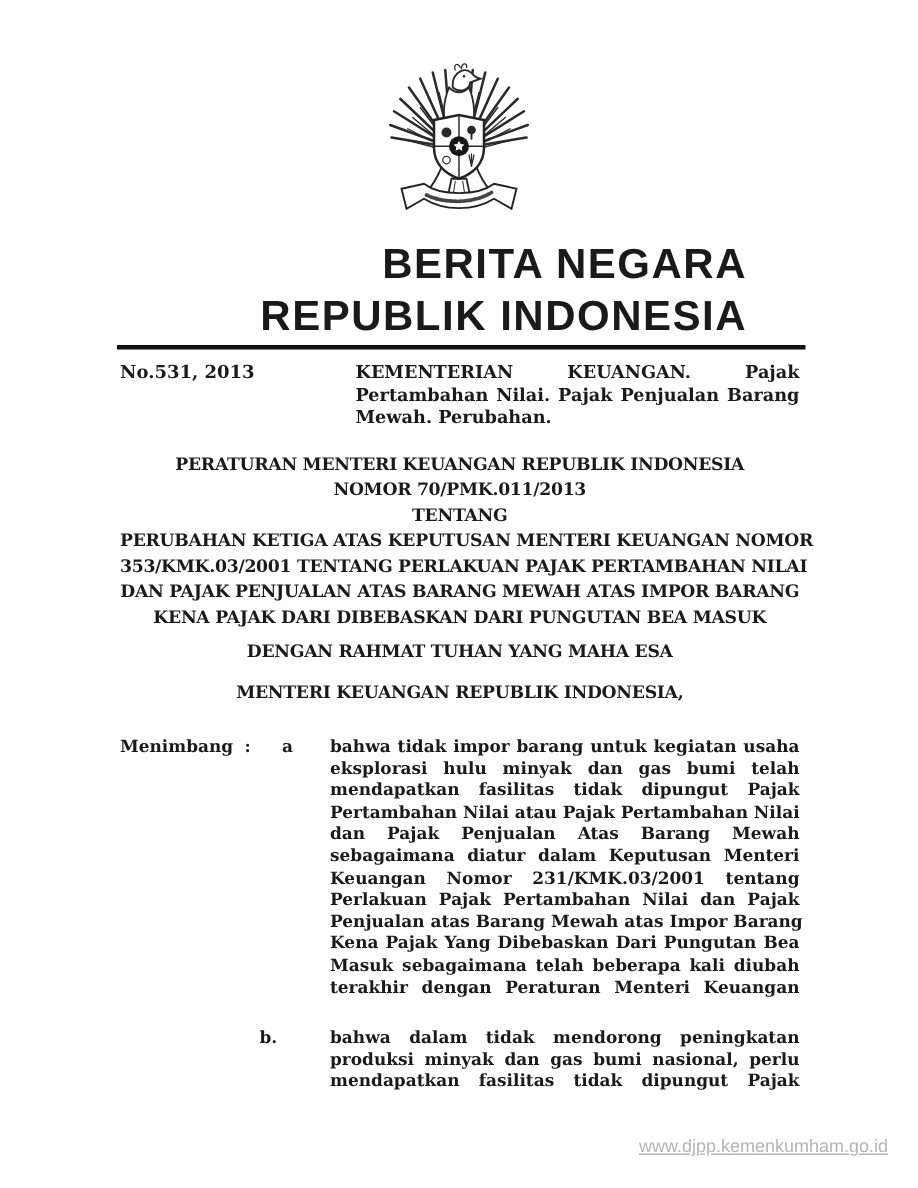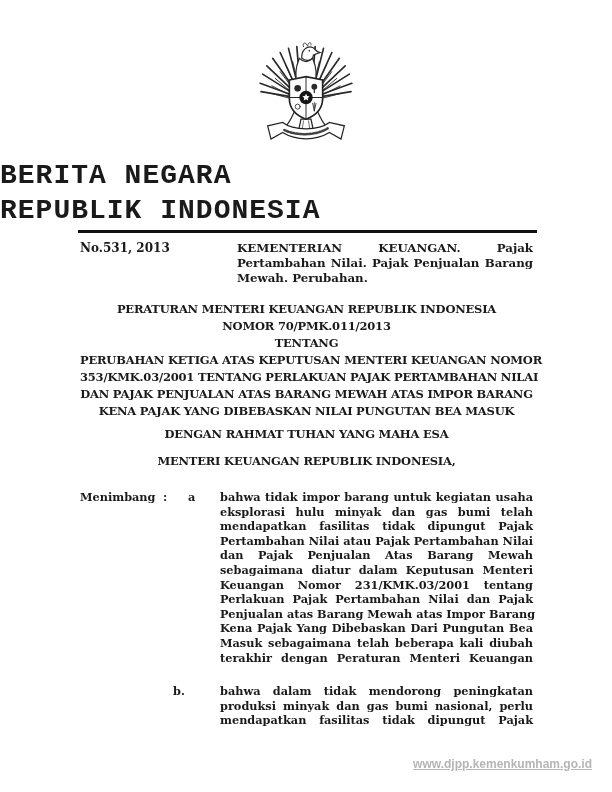--- a/index.html
+++ b/index.html
@@ -5,22 +5,22 @@
   html,body{margin:0;padding:0;background:#ffffff;}
   .page{
     position:relative;width:612px;height:792px;background:#ffffff;
     overflow:hidden;color:#1a1a1a;
     font-family:"DejaVu Serif",serif;font-weight:bold;
   }
   
   .emblem{position:absolute;left:256px;top:40px;width:100px;height:105px;}
   
   .masthead-line{
-    position:absolute;left:0;width:498px;text-align:left;
-    font-family:Liberation Mono, monospace;font-weight:bold;
+    position:absolute;left:0;width:498px;text-align:right;
+    font-family:Liberation Sans, sans-serif;font-weight:bold;
     font-size:28px;line-height:1;letter-spacing:1px;white-space:nowrap;
   }
   .masthead-line.l1{top:162px;}
   .masthead-line.l2{top:197px;}
   .rule{position:absolute;left:78px;top:230px;width:459px;height:3px;background:#111;}
   
   .gazette-no{position:absolute;left:80px;top:241px;font-size:12px;white-space:nowrap;}
   .subject{position:absolute;left:237px;top:241px;width:296px;font-size:11.8px;line-height:15px;}
   
   .headings{position:absolute;left:80px;top:301px;width:453px;font-size:11.5px;letter-spacing:-0.2px;}
@@ -33,21 +33,21 @@
   .p-colon{position:absolute;left:83px;top:0;}
   .p-marker-a{position:absolute;left:108px;top:0;}
   .p-marker-b{position:absolute;left:93px;top:194px;}
   .p-text-a{position:absolute;left:140px;top:0;width:313px;}
   .p-text-b{position:absolute;left:140px;top:194px;width:313px;}
   .jline{white-space:nowrap;text-align:justify;text-align-last:justify;}
   .jline.last{text-align-last:left;}
   
   .footer-link{
     position:absolute;right:20px;top:757px;
-    font-family:"Liberation Sans",sans-serif;font-weight:bold;
+    font-family:"Liberation Sans",sans-serif;font-weight:normal;
     font-size:12px;color:#b5b5b5;text-decoration:underline;white-space:nowrap;
   }
 </style>
 </head>
 <body>
 
 <div class="page">
 
   <div class="emblem">
     <svg viewBox="0 0 120 126" width="100" height="105" aria-hidden="true">
@@ -134,21 +134,21 @@
     </div>
 
   <div class="headings">
     <div class="cline">PERATURAN MENTERI KEUANGAN REPUBLIK INDONESIA</div>
     <div class="cline">NOMOR 70/PMK.011/2013</div>
     <div class="cline">TENTANG</div>
     <div>
         <div class="cline">PERUBAHAN KETIGA ATAS KEPUTUSAN MENTERI KEUANGAN NOMOR</div>
         <div class="cline">353/KMK.03/2001 TENTANG PERLAKUAN PAJAK PERTAMBAHAN NILAI</div>
         <div class="cline">DAN PAJAK PENJUALAN ATAS BARANG MEWAH ATAS IMPOR BARANG</div>
-        <div class="cline last">KENA PAJAK YANG DIBEBASKAN NILAI PUNGUTAN BEA MASUK</div>
+        <div class="cline last">KENA PAJAK DARI DIBEBASKAN DARI PUNGUTAN BEA MASUK</div>
       </div>
     <div class="cline invocation">DENGAN RAHMAT TUHAN YANG MAHA ESA</div>
     <div class="cline minister">MENTERI KEUANGAN REPUBLIK INDONESIA,</div>
   </div>
 
   <div class="preamble">
     <div class="p-label">Menimbang</div>
     <div class="p-colon">:</div>
     <div class="p-marker-a">a</div>
     <div class="p-text-a">

